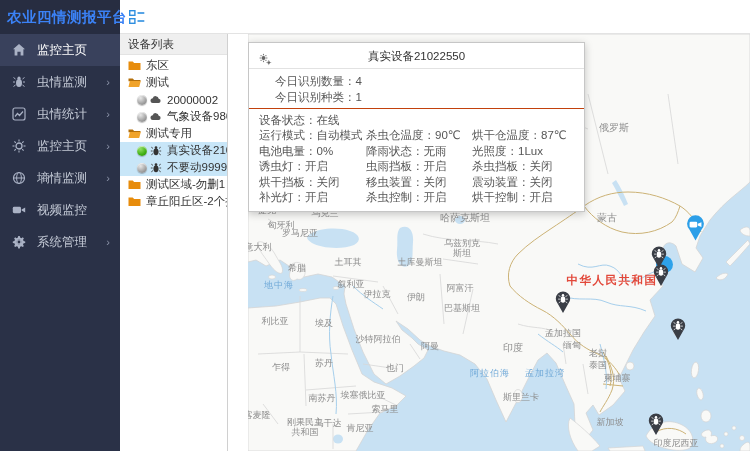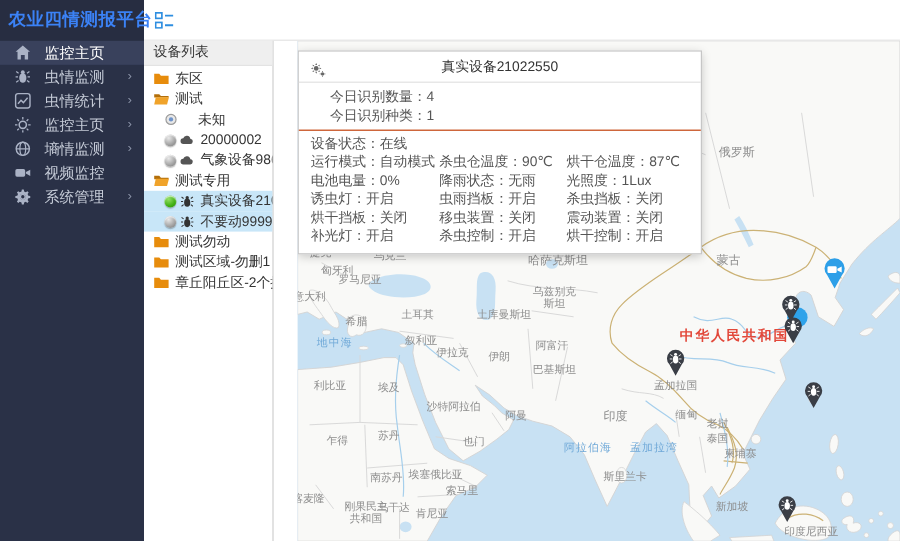--- a/index.html
+++ b/index.html
@@ -4,21 +4,21 @@
 <style>
   html,body{margin:0;padding:0;background:#dfe3e8;}
   *{box-sizing:border-box;}
   .stage{position:relative;width:750px;height:451px;overflow:hidden;background:#fff;
          font-family:"Liberation Sans","DejaVu Sans",sans-serif;}
 
   
   .sidebar{position:absolute;left:0;top:0;width:120px;height:451px;background:#2a3147;z-index:5;}
   .brand{height:34px;line-height:34px;padding-left:7px;color:#3b82f6;font-size:14.5px;font-weight:bold;
          letter-spacing:.5px;background:#272d41;white-space:nowrap;}
-  .menu-item{height:20px;display:flex;align-items:center;padding:0 10px 0 11px;color:#c6ccd8;
+  .menu-item{height:32px;display:flex;align-items:center;padding:0 10px 0 11px;color:#c6ccd8;
              font-size:12.5px;cursor:pointer;}
   .menu-item.active{background:#39415c;color:#fff;}
   .mi-icon{width:15px;height:15px;margin-right:11px;display:inline-flex;align-items:center;justify-content:center;}
   .mi-icon svg{display:block;}
   .mi-label{flex:0 0 auto;white-space:nowrap;}
   .mi-arrow{margin-left:auto;font-size:11px;color:#8b93a8;}
 
   
   .topbar{position:absolute;left:120px;top:0;width:630px;height:34px;background:#fff;
           border-bottom:1px solid #e3e3e3;z-index:4;display:flex;align-items:center;padding-left:9px;}
@@ -193,30 +193,20 @@
         <div class="tree-row lvl0">
           <span class="t-icon">
             <svg viewBox="0 0 13 11" width="13" height="11">
               <path fill="#b36f0a" d="M0.5,1.5 h4.2 l1.4,1.6 h6.4 v1.2 h-12 Z"></path>
               <path fill="#f0a32a" d="M1.8,4 h11 l-1.6,6 h-10.7 Z"></path>
             </svg>
           </span>
           <span>测试</span>
         </div>
         <div class="tree-row lvl1">
-          <span class="t-icon">
-            <svg viewBox="0 0 11 11" width="11" height="11">
-              <circle cx="5.5" cy="5.5" r="4.2" fill="#e8e8e8" stroke="#9a9a9a" stroke-width="1"></circle>
-              <circle cx="5.5" cy="5.5" r="1.8" fill="#6f93c9"></circle>
-            </svg>
-          </span>
-          <span class="t-gap"></span>
-          <span>未知</span>
-        </div>
-        <div class="tree-row lvl1">
           <span class="t-dot gray"></span>
           <span class="t-icon">
             <svg viewBox="0 0 12 9" width="12" height="9">
               <path fill="#555" d="M3,8 a2.4,2.4 0 0 1 -0.3,-4.8 a3.1,3.1 0 0 1 6,0.6 a2,2 0 0 1 -0.4,4.2 Z"></path>
             </svg>
           </span>
           <span>20000002</span>
         </div>
         <div class="tree-row lvl1">
           <span class="t-dot gray"></span>
@@ -264,28 +254,20 @@
                 <line x1="3" y1="7" x2="1" y2="7"></line>
                 <line x1="11" y1="7" x2="13" y2="7"></line>
                 <line x1="3.5" y1="10" x2="1.5" y2="11.5"></line>
                 <line x1="10.5" y1="10" x2="12.5" y2="11.5"></line>
               </g>
               <ellipse cx="7" cy="8" rx="3" ry="4" fill="#333"></ellipse>
               <circle cx="7" cy="3.2" r="1.6" fill="#333"></circle>
             </svg>
           </span>
           <span>不要动99999999</span>
-        </div>
-        <div class="tree-row lvl0">
-          <span class="t-icon">
-            <svg viewBox="0 0 13 11" width="13" height="11">
-              <path fill="#e78c0c" d="M0.5,1.5 h4.2 l1.4,1.6 h6.4 v6.9 h-12 Z"></path>
-            </svg>
-          </span>
-          <span>测试勿动</span>
         </div>
         <div class="tree-row lvl0">
           <span class="t-icon">
             <svg viewBox="0 0 13 11" width="13" height="11">
               <path fill="#e78c0c" d="M0.5,1.5 h4.2 l1.4,1.6 h6.4 v6.9 h-12 Z"></path>
             </svg>
           </span>
           <span>测试区域-勿删1</span>
         </div>
         <div class="tree-row lvl0">
@@ -405,21 +387,21 @@
         <span class="map-label " style="left: 147px; top: 334px;">也门</span>
         <span class="map-label sea" style="left: 205px; top: 339px; margin-left: 37px;">阿拉伯海</span>
         <span class="map-label " style="left: 74px; top: 364px;">南苏丹</span>
         <span class="map-label " style="left: 115px; top: 361px;">埃塞俄比亚</span>
         <span class="map-label " style="left: 137px; top: 375px;">索马里</span>
         <span class="map-label " style="left: 9px; top: 381px;">喀麦隆</span>
         <span class="map-label " style="left: 80px; top: 389px;">乌干达</span>
         <span class="map-label " style="left: 112px; top: 394px;">肯尼亚</span>
         <span class="map-label " style="left: 57px; top: 393px;">刚果民主
 共和国</span>
-        <span class="map-label " style="left: 315px; top: 287px;">孟加拉国</span>
+        <span class="map-label " style="left: 315px; top: 299px;">孟加拉国</span>
         <span class="map-label big" style="left: 265px; top: 314px;">印度</span>
         <span class="map-label " style="left: 324px; top: 311px;">缅甸</span>
         <span class="map-label " style="left: 350px; top: 319px;">老挝</span>
         <span class="map-label " style="left: 350px; top: 331px;">泰国</span>
         <span class="map-label " style="left: 369px; top: 344px;">柬埔寨</span>
         <span class="map-label sea" style="left: 297px; top: 339px;">孟加拉湾</span>
         <span class="map-label " style="left: 273px; top: 363px;">斯里兰卡</span>
         <span class="map-label " style="left: 362px; top: 388px;">新加坡</span>
         <span class="map-label " style="left: 428px; top: 409px;">印度尼西亚</span>
       </div>

